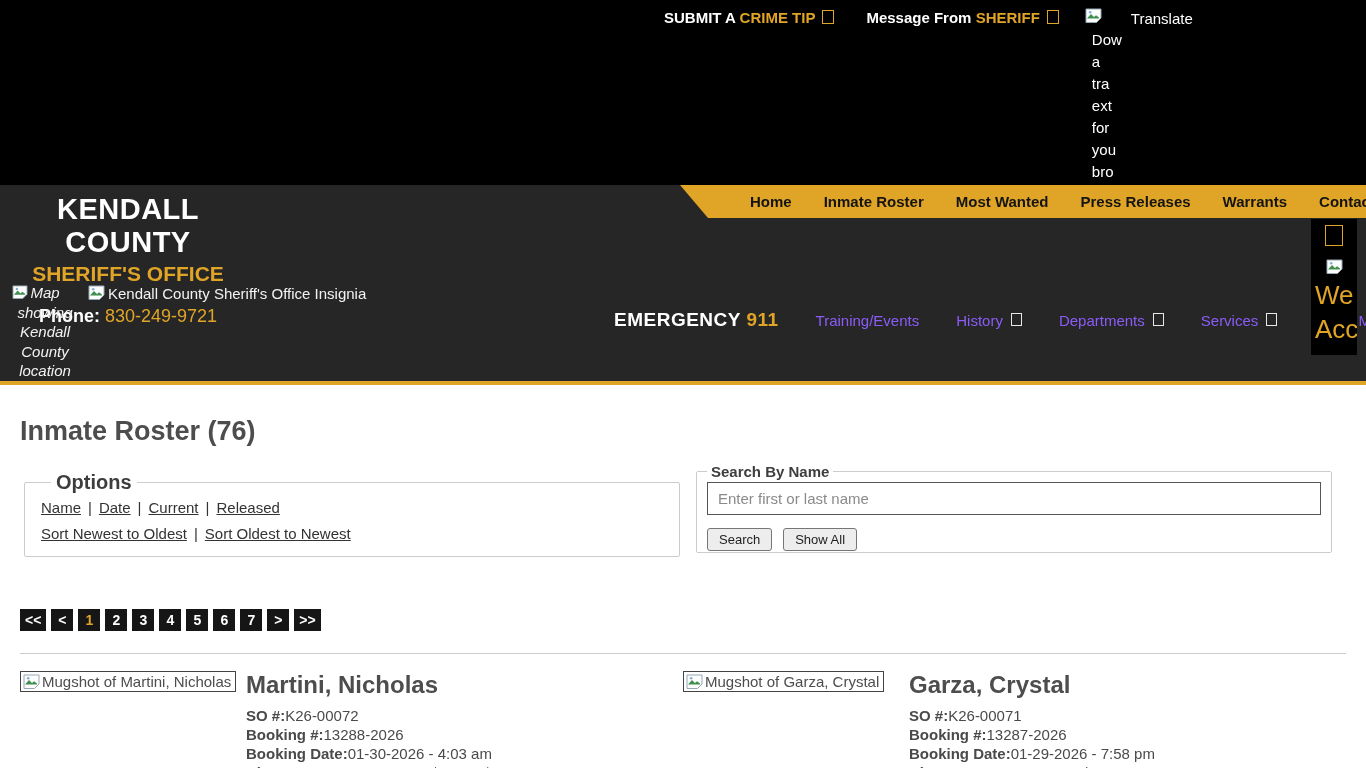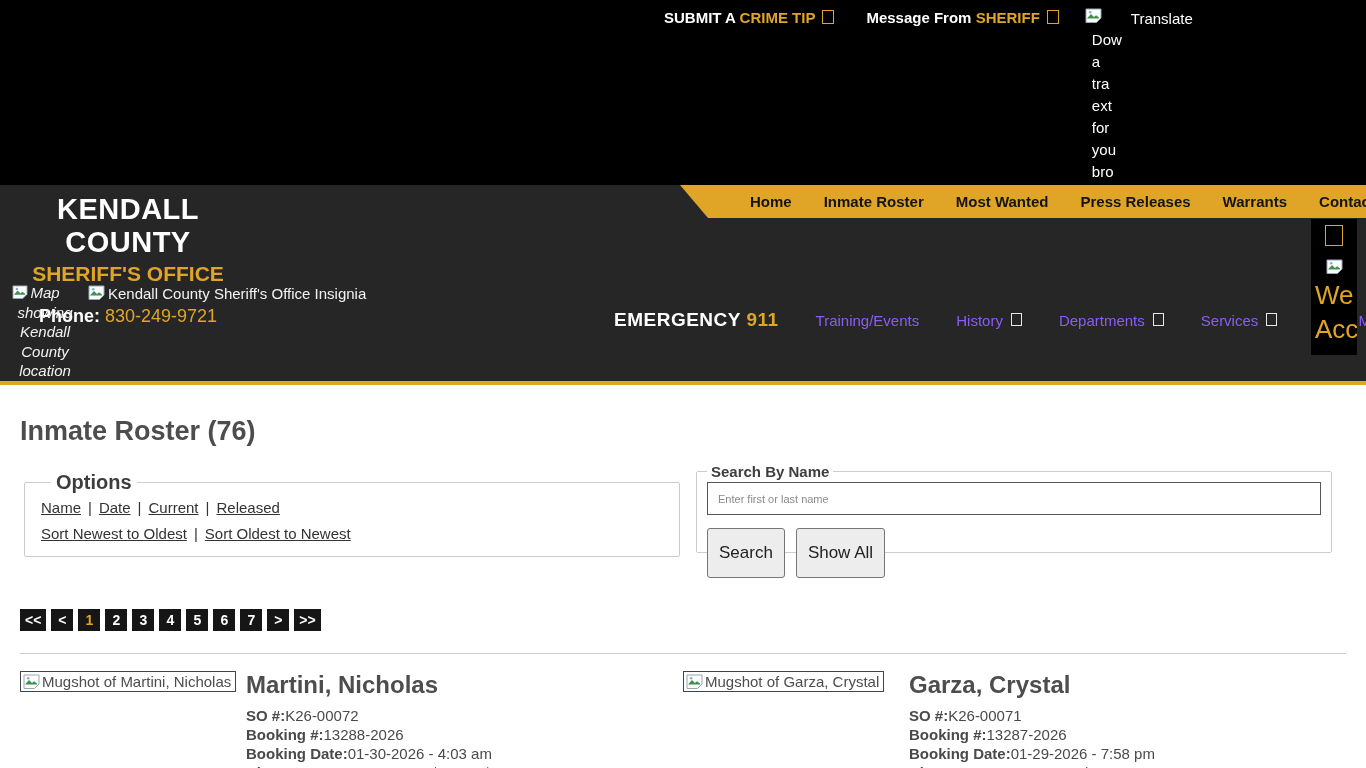--- a/index.html
+++ b/index.html
@@ -54,24 +54,24 @@
   .panels{position:relative;height:112px;margin-top:20px;}
   fieldset{border:1px solid #ccc;border-radius:2px;}
   .options-fs{position:absolute;left:4px;top:4px;width:622px;height:82px;padding:2px 16px 0 16px;}
   .opt-legend{font-size:20px;font-weight:bold;color:#3d3d3d;padding:0 5px;margin-left:10px;margin-top:24px;}
   .opt-links{font-size:15px;color:#333;margin-top:3px;}
   .opt-links a{color:#333;text-decoration:underline;}
   .opt-sep{margin:0 7px;color:#333;}
   .opt-row2{margin-top:9px;}
   .search-fs{position:absolute;left:676px;top:-4px;width:614px;height:86px;padding:2px 10px 0 10px;}
   .search-legend{font-size:15px;font-weight:bold;color:#3d3d3d;padding:0 4px;}
-  .search-input{width:100%;height:33px;box-sizing:border-box;border:1px solid #555;font-size:11px;padding:0 10px;color:#333;font-family:"Liberation Sans",sans-serif;}
+  .search-input{width:100%;height:33px;box-sizing:border-box;border:1px solid #555;font-size:15px;padding:0 10px;color:#333;font-family:"Liberation Sans",sans-serif;}
   .search-input::placeholder{color:#8a8a8a;}
   .btn-row{margin-top:13px;display:flex;gap:11px;}
-  .btn{font-size:17px;color:#222;background:#ededed;border:1px solid #767676;border-radius:3px;padding:14px 11px;font-family:"Liberation Sans",sans-serif;cursor:pointer;}
+  .btn{font-size:13px;color:#222;background:#ededed;border:1px solid #767676;border-radius:3px;padding:3px 11px;font-family:"Liberation Sans",sans-serif;cursor:pointer;}
 
   .pagination{display:flex;gap:5px;margin-top:30px;}
   .page-btn{min-width:12px;height:22px;background:#161616;color:#fff;font-weight:bold;font-size:14px;display:flex;align-items:center;justify-content:center;padding:0 5px;cursor:pointer;}
   .page-btn.active{color:var(--gold);}
 
   .divider{border:none;border-top:1px solid #ccc;margin-top:22px;}
 
   .inmates{display:flex;margin-top:17px;}
   .inmate-card{width:663px;display:flex;}
   .mug-wrap{width:226px;flex-shrink:0;}

